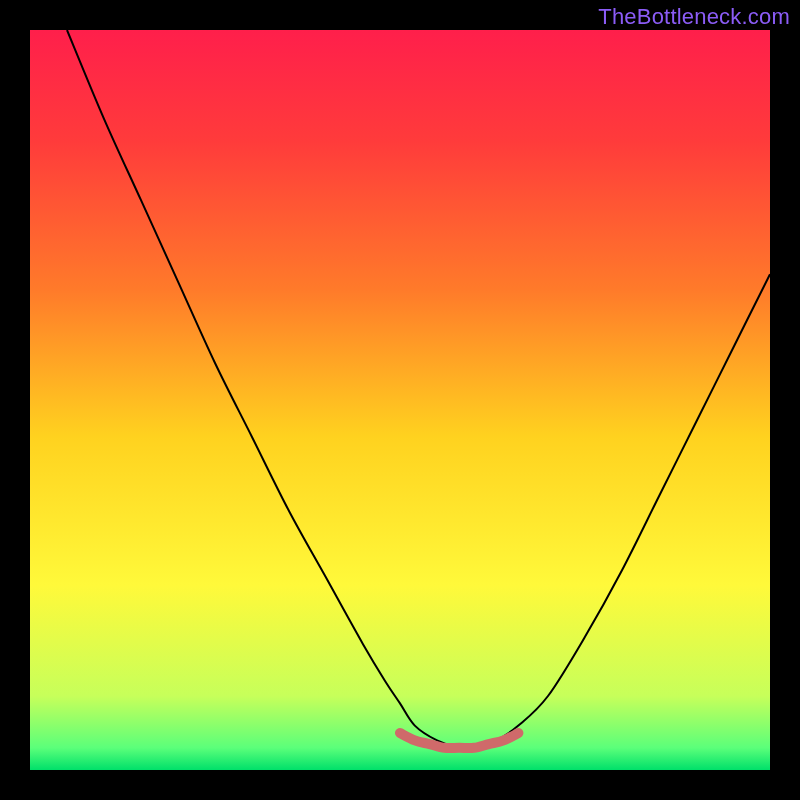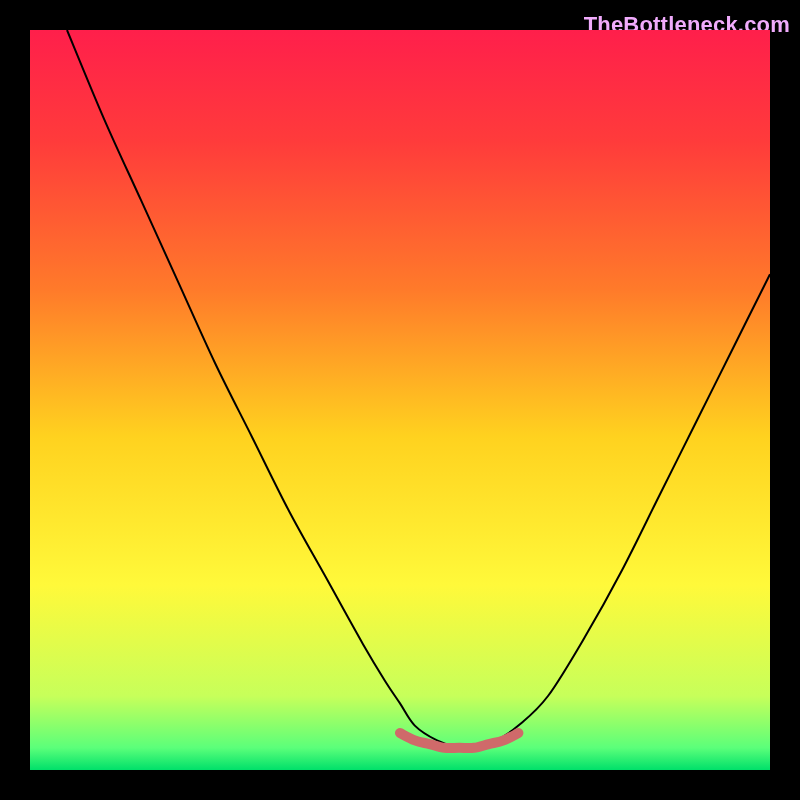--- a/index.html
+++ b/index.html
@@ -25,26 +25,26 @@
     height: 740px;
     overflow: hidden;
   }
   .plot svg {
     display: block;
     width: 740px;
     height: 740px;
   }
   .watermark {
     position: absolute;
-    top: 12px;
+    top: 4px;
     right: 10px;
-    color: #f0abfc;
+    color: #8b5cf6;
     font-size: 22px;
     letter-spacing: 0.2px;
-    font-weight: 700;
+    font-weight: 400;
     user-select: none;
   }
 </style>
 </head>
 <body>
 
 <div class="frame">
   <div class="watermark">TheBottleneck.com</div>
 
   <div class="plot">

